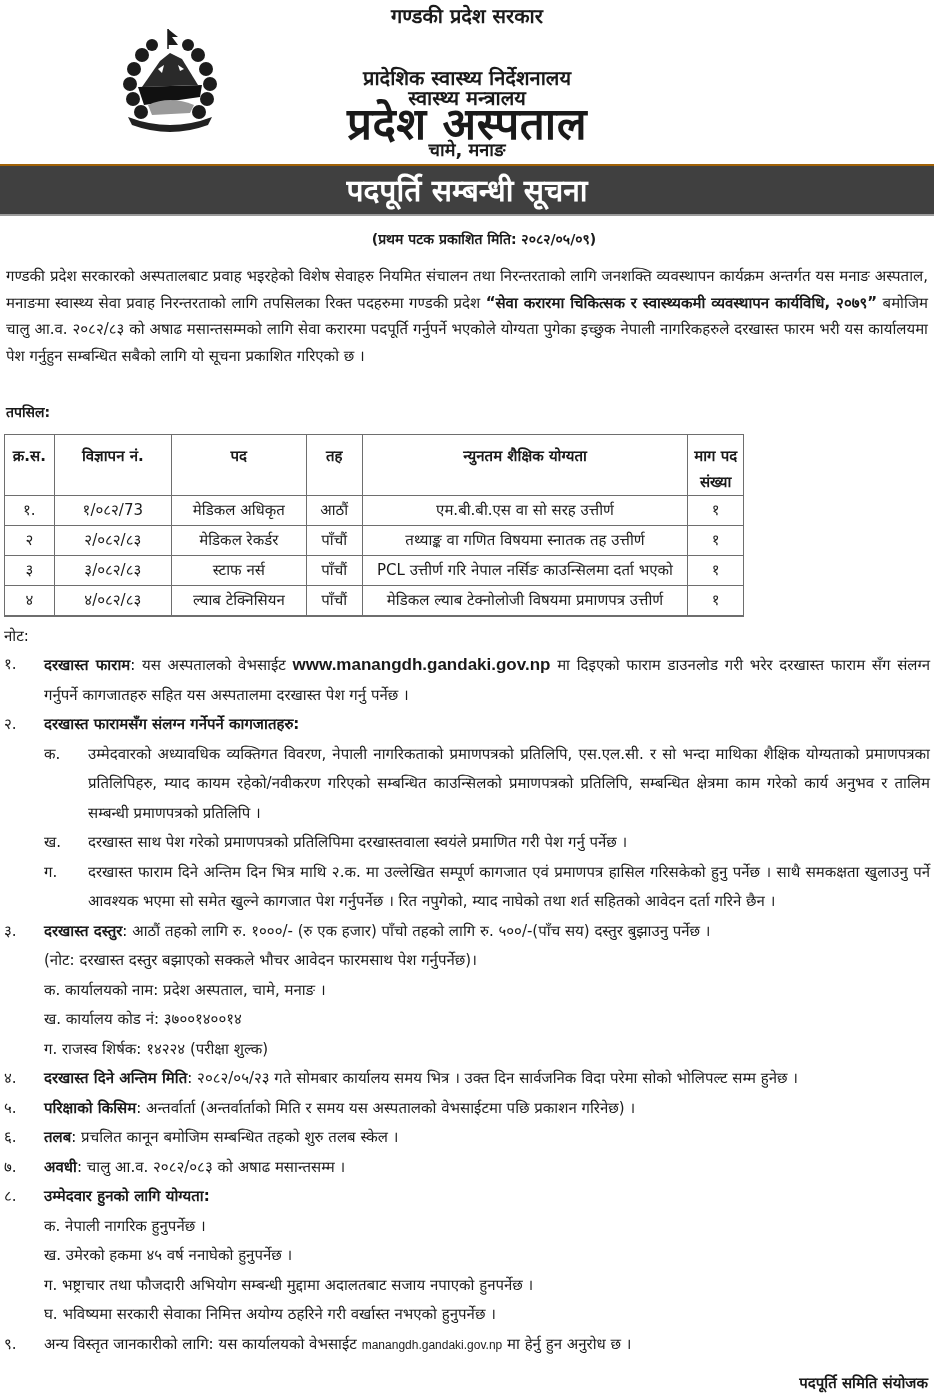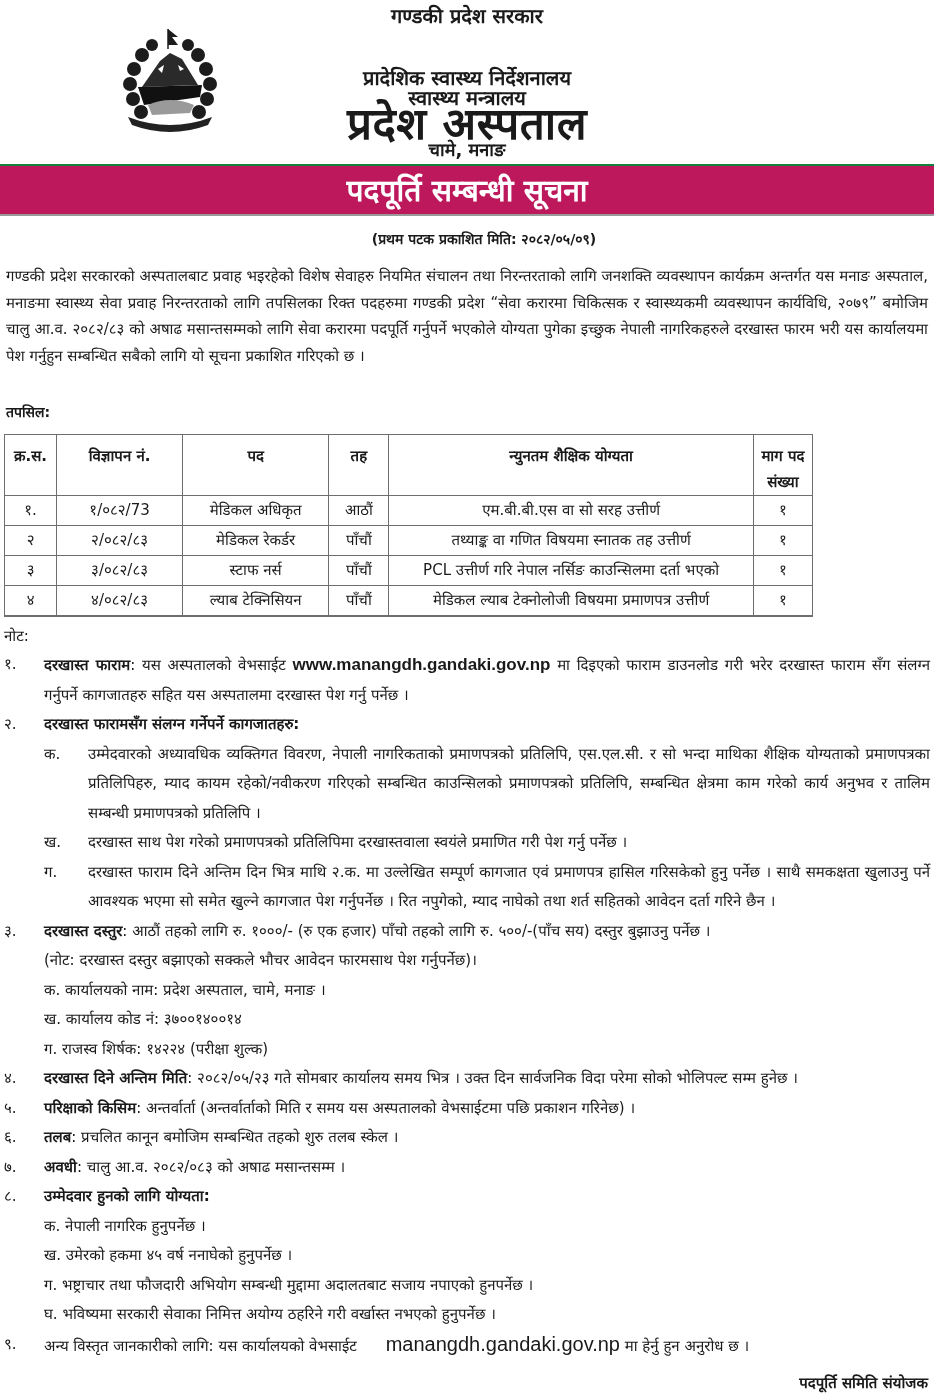--- a/index.html
+++ b/index.html
@@ -9,44 +9,44 @@
   .header { position: absolute; left: 0; top: 0; width: 930px; height: 160px; }
   .emblem { position: absolute; left: 120px; top: 25px; width: 100px; height: 110px; }
   .hline { position: absolute; left: 0; width: 934px; text-align: center; white-space: nowrap; }
   .h1 { top: 2px; font-size: 20px; font-weight: bold; }
   .h2 { top: 36px; font-size: 20px; font-weight: bold; margin-top: 48px; }
   .h3 { top: 64px; font-size: 20px; font-weight: bold; }
   .h4 { top: 92px; font-size: 44px; font-weight: bold; letter-spacing: 0.5px; }
   .h5 { top: 137px; font-size: 18px; font-weight: bold; }
 
   .banner { position: absolute; left: 0; top: 164px; width: 934px; height: 52px;
-            background: #be185d; color: #ffffff; text-align: center;
-            font-size: 30px; font-weight: bold; line-height: 50px; border-top: 2px solid #15803d; border-bottom: 2px solid #9a9a9a; }
+            background: #404040; color: #ffffff; text-align: center;
+            font-size: 30px; font-weight: bold; line-height: 50px; border-top: 2px solid #a16207; border-bottom: 2px solid #9a9a9a; }
   .pubdate { position: absolute; left: 17px; top: 229px; width: 934px; text-align: center; font-size: 14px; font-weight: bold; }
 
   .para { position: absolute; left: 6px; top: 263px; width: 922px; font-size: 15px; line-height: 26.5px; text-align: justify; text-align-last: left; }
-  .para b { font-weight: normal; }
+  .para b { font-weight: bold; }
   .tapsil { position: absolute; left: 6px; top: 402px; font-size: 14px; font-weight: bold; }
 
-  table.vac { position: absolute; left: 4px; top: 434px; width: 809px; border-collapse: collapse; font-size: 15px; }
+  table.vac { position: absolute; left: 4px; top: 434px; width: 740px; border-collapse: collapse; font-size: 15px; }
   table.vac th, table.vac td { border: 1.5px solid #6e6e6e; text-align: center; vertical-align: top; }
   table.vac th { font-weight: bold; height: 60px; padding-top: 8px; line-height: 26px; font-size: 15px; }
   table.vac td { height: 30px; line-height: 28px; }
   table.vac tr.last td { border-bottom: 2.5px solid #6e6e6e; }
 
   .notes-label { position: absolute; left: 4px; top: 625px; font-size: 15px; }
   .notes { position: absolute; left: 4px; top: 650px; width: 926px; font-size: 15px; line-height: 29.5px; }
   .item { position: relative; padding-left: 40px; text-align: justify; }
   .item .num { position: absolute; left: 0; top: 0; width: 40px; }
   .item .lbl { font-weight: bold; }
   .sub { position: relative; padding-left: 84px; text-align: justify; }
   .sub .num { position: absolute; left: 40px; top: 0; width: 44px; }
   .plain { padding-left: 40px; }
   .url-bold { font-weight: bold; font-family: "Liberation Sans", sans-serif; font-size: 17px; }
-  .url { font-family: "Liberation Sans", sans-serif; font-size: 20px; margin-left: 24px; }
+  .url { font-family: "Liberation Sans", sans-serif; font-size: 12px; }
 
   .signoff { position: absolute; right: 6px; top: 1372px; font-size: 15px; font-weight: bold; margin-left: 44px; }
 </style>
 </head>
 <body>
 
 <div class="header">
   <div class="emblem">
     <svg width="100" height="110" viewBox="0 0 100 110">
 

